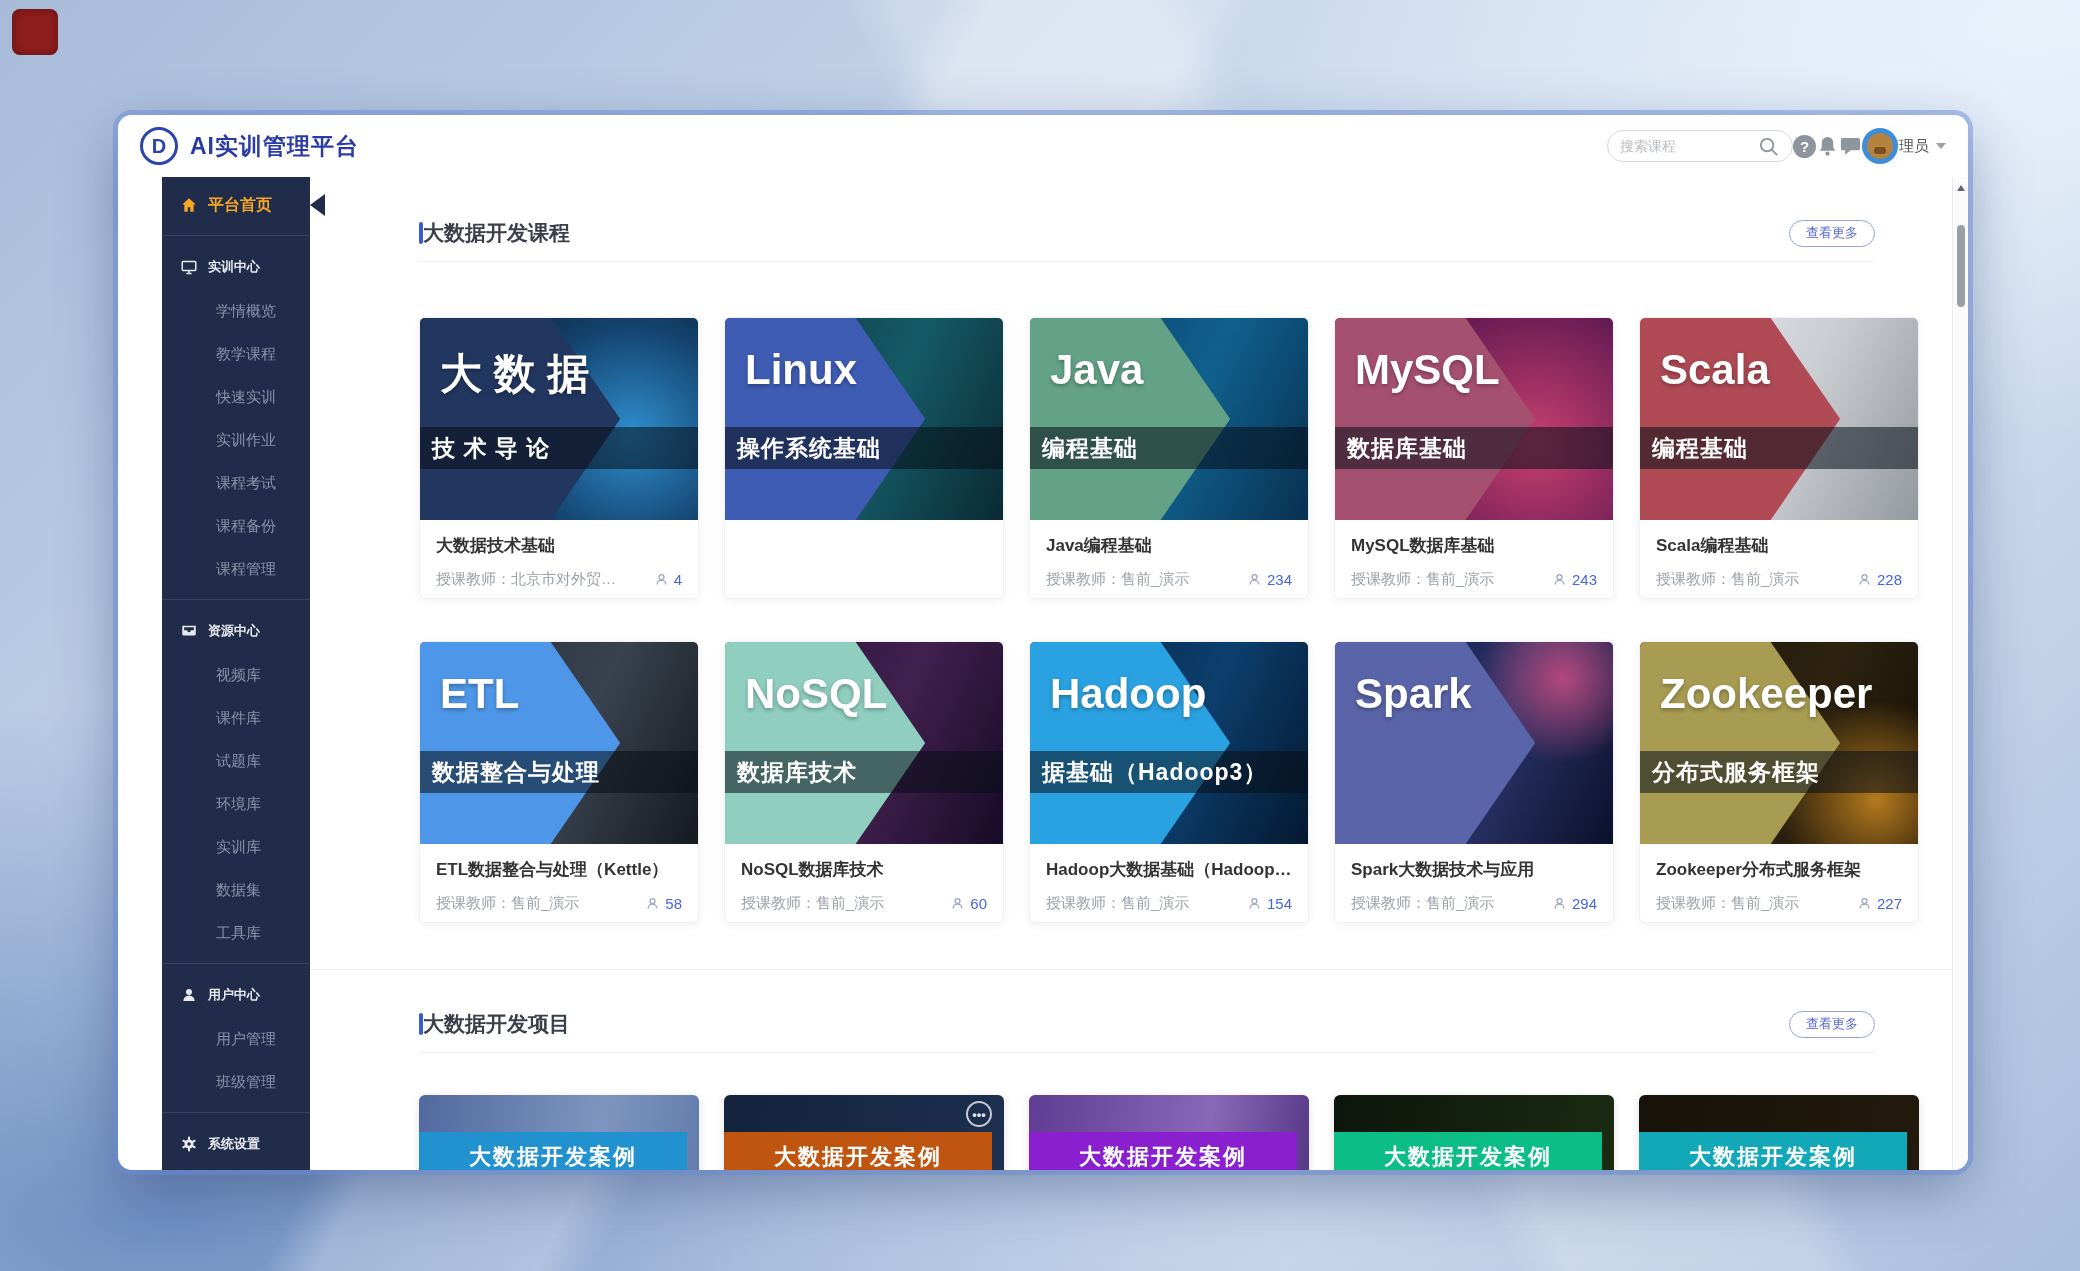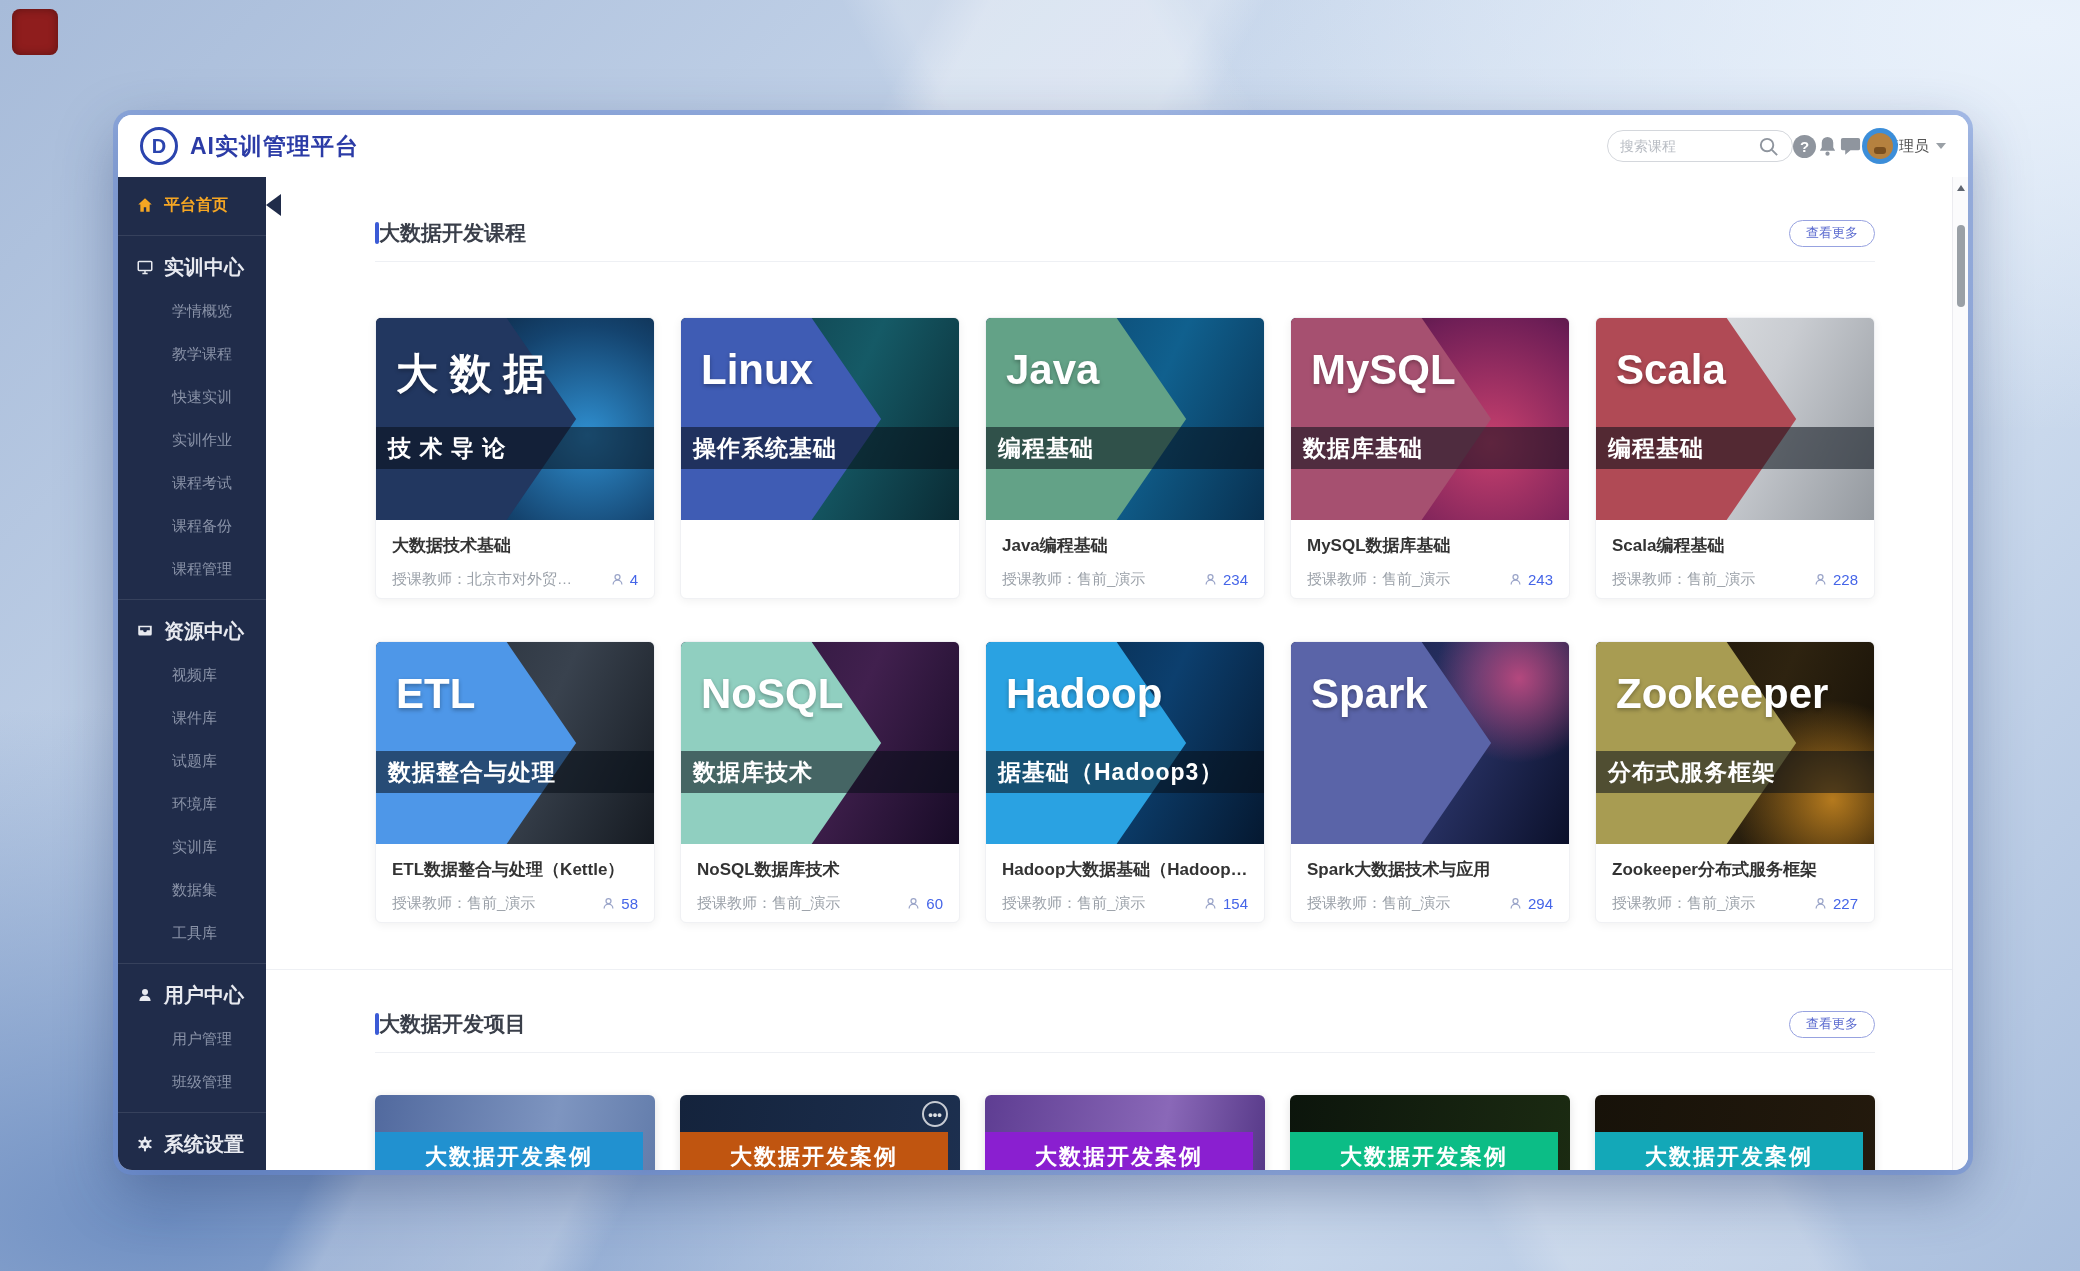--- a/index.html
+++ b/index.html
@@ -42,27 +42,27 @@
   .avatar { width:36px; height:36px; border-radius:50%; background:#3c8ed9; position:relative;
             overflow:hidden; cursor:pointer; flex-shrink:0; }
   .avatar::before { content:''; position:absolute; inset:5px; background:#b5813f; border-radius:50%; }
   .avatar::after { content:''; position:absolute; width:12px; height:7px; background:#7a4f1f;
                    border-radius:3px; left:12px; top:19px; }
   .uname { font-size:15px; color:#555; display:flex; align-items:center; gap:7px; cursor:pointer; margin-left:-14px; }
   .caret { width:0; height:0; border-left:5px solid transparent; border-right:5px solid transparent;
            border-top:6px solid #9aa0a6; }
 
   
-  .frame-body { display:flex; height:993px; position:relative; }
+  .frame-body { display:flex; height:993px; position:relative;padding-left:44px; }
 
   .sidebar { width:148px; background:#202c4a; padding-top:6px; position:relative; z-index:2; flex-shrink:0; }
   .side-item { position:relative; display:flex; align-items:center; gap:10px; padding-left:18px;
                color:#e8eaf0; cursor:pointer; }
   .side-item.top { height:44px; font-size:16px; font-weight:700; }
-  .side-item.group { height:46px; font-size:20px; font-weight:700; margin-top:4px; }
+  .side-item.group { height:46px; font-size:13px; font-weight:700; margin-top:4px; }
   .side-item.sub { height:43px; padding-left:54px; font-size:15px; color:#8a93a8; }
   .side-item svg { width:18px; height:18px; flex-shrink:0; }
   .side-item.active { color:#f5a623; }
   .side-item.active::after { content:''; position:absolute; right:-15px; top:50%; transform:translateY(-50%);
     border-top:11px solid transparent; border-bottom:11px solid transparent; border-right:15px solid #202c4a; }
   .side-div { height:1px; background:rgba(255,255,255,.1); margin:8px 0; }
 
   .main { flex:1; padding:42px 77px 0 109px; background:#fff; overflow:hidden; position:relative; }
   .sec-hd { display:flex; align-items:center; justify-content:space-between; height:28px; }
   .sec-title { display:flex; align-items:center; gap:0; font-size:21px; color:#3a3f4a; font-weight:600; }

